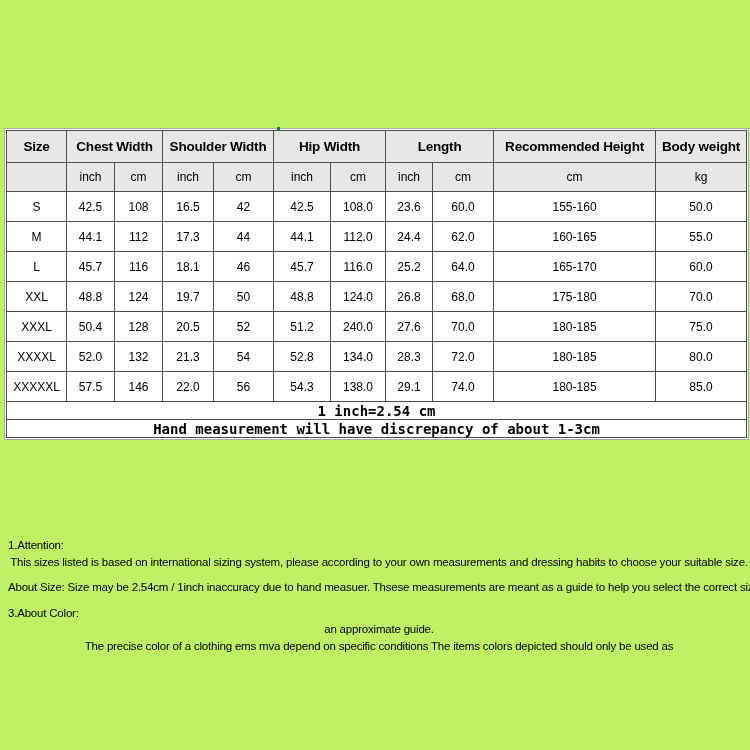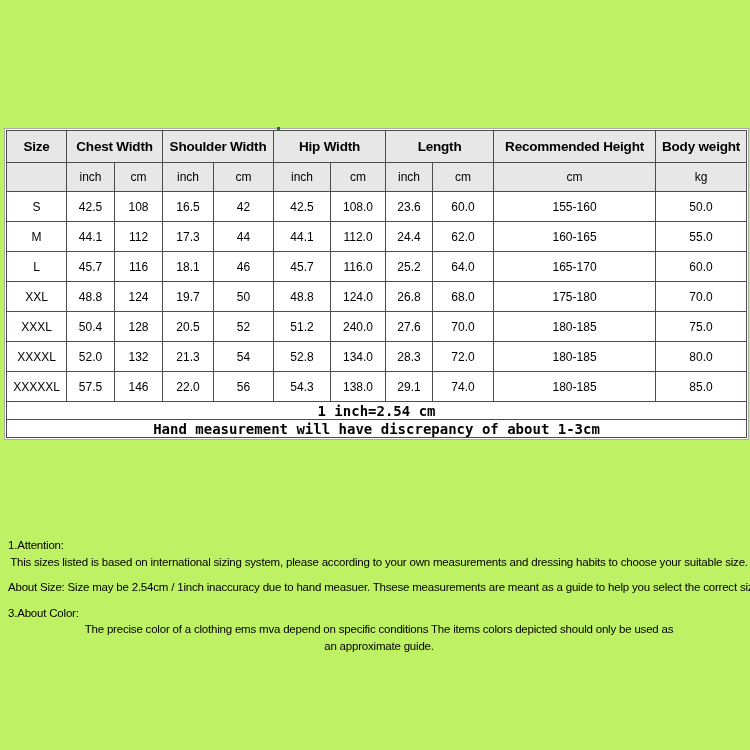--- a/index.html
+++ b/index.html
@@ -243,18 +243,18 @@
   <div class="notes">
       <div class="note">
         <div class="note-title">1.Attention:</div>
         <div class="note-line">This sizes listed is based on international sizing system, please according to your own measurements and dressing habits to choose your suitable size.</div>
       </div>
       <div class="note">
         <div class="note-line">About Size: Size may be 2.54cm / 1inch inaccuracy due to hand measuer. Thsese measurements are meant as a guide to help you select the correct size.</div>
       </div>
       <div class="note">
         <div class="note-title">3.About Color:</div>
+        <div class="note-line">an approximate guide.</div>
         <div class="note-line">The precise color of a clothing ems mva depend on specific conditions The items colors depicted should only be used as</div>
-        <div class="note-line">an approximate guide.</div>
       </div>
     </div>
 
 </div>
 
 </body></html>

